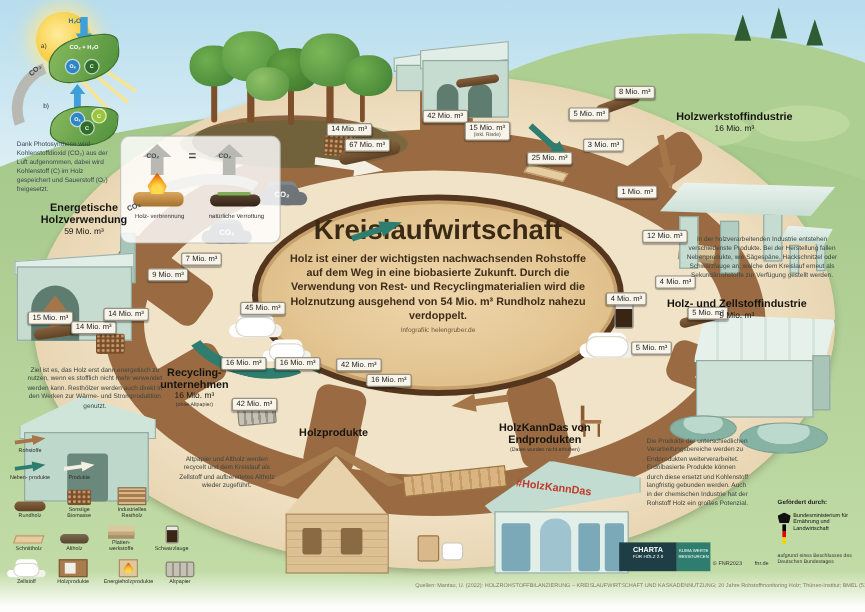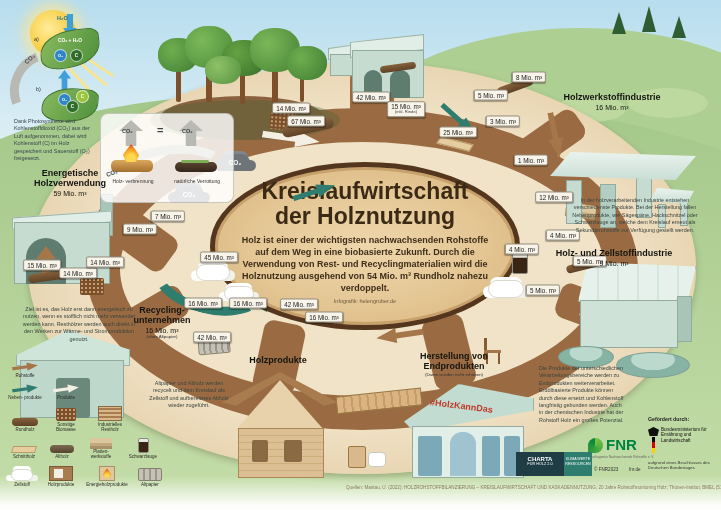--- a/index.html
+++ b/index.html
@@ -154,21 +154,20 @@
   <div class="plank" style="left:438px;top:140px;width:34px;height:8px;transform:rotate(14deg) skewX(-18deg);"></div>
   <div class="platt" style="left:566px;top:204px;width:30px;height:8px;transform:rotate(8deg);"></div>
   <div class="jar" style="left:512px;top:252px;width:14px;height:20px;z-index:5;"></div>
   <div class="bale" style="left:198px;top:336px;width:30px;height:16px;transform:rotate(-5deg);z-index:5;"></div>
   <div class="fluff" style="left:196px;top:264px;width:32px;height:15px;z-index:5;"></div>
   <div class="fluff" style="left:488px;top:280px;width:34px;height:16px;z-index:5;"></div>
   <div class="fluff" style="left:224px;top:286px;width:28px;height:13px;z-index:5;"></div>
 
   <div class="centerE">
     <div class="t1">Kreislaufwirtschaft</div>
-    <div class="t2">der Holznutzung</div>
     <div class="desc">Holz ist einer der wichtigsten nachwachsenden Rohstoffe auf dem Weg in eine biobasierte Zukunft. Durch die Verwendung von Rest- und Recyclingmaterialien wird die Holznutzung ausgehend von 54 Mio. m³ Rundholz nahezu verdoppelt.</div>
     <div class="credit">Infografik: helengruber.de</div>
   </div>
 
   <div class="co2c" style="left:220px;top:154px;z-index:5;">CO₂</div>
   <div class="co2c" style="left:174px;top:186px;z-index:5;">CO₂</div>
 
   <div class="px" style="left:330px;top:36px;width:96px;height:70px;z-index:4;">
     <div class="rf" style="left:-2px;top:10px;width:30px;height:12px;transform:skewY(-8deg);"></div>
     <div class="w" style="left:0;top:18px;width:26px;height:22px;"></div>
@@ -267,21 +266,21 @@
 
   <div class="station" style="left:524px;top:249px;width:180px;">
     <div class="name">Holz- und Zellstoffindustrie</div>
     <div class="value">9 Mio. m³</div>
   </div>
   <div class="station" style="left:537px;top:93px;width:150px;">
     <div class="name">Holzwerkstoffindustrie</div>
     <div class="value">16 Mio. m³</div>
   </div>
   <div class="station" style="left:406px;top:352px;width:96px;">
-    <div class="name">Herstellung von Endprodukten</div>
+    <div class="name">HolzKannDas von Endprodukten</div>
     <div class="noteS">(Daten wurden nicht erhoben)</div>
   </div>
   <div class="station" style="left:228px;top:356px;width:100px;">
     <div class="name">Holzprodukte</div>
   </div>
   <div class="station" style="left:130px;top:306px;width:64px;">
     <div class="name">Recycling- unternehmen</div>
     <div class="value">16 Mio. m³</div>
     <div class="noteS">(ohne Altpapier)</div>
   </div>
@@ -400,25 +399,20 @@
   </div>
 
   <div class="ftxt" style="left:648px;top:416px;font-size:5.2px;font-weight:bold;color:#222;">Gefördert durch:</div>
   <div class="px" style="left:648px;top:425px;width:70px;height:30px;z-index:7;">
     <div class="px" style="left:0;top:2px;width:11px;height:9px;background:#111;clip-path:polygon(50% 0,100% 30%,85% 100%,15% 100%,0 30%);"></div>
     <div class="px" style="left:4px;top:12px;width:2.5px;height:16px;background:linear-gradient(#000 33%,#d00 33% 66%,#ffcf00 66%);"></div>
     <div class="ftxt" style="left:13px;top:2px;width:54px;font-size:4.6px;line-height:5.4px;color:#111;">Bundesministerium für Ernährung und Landwirtschaft</div>
   </div>
   <div class="ftxt" style="left:648px;top:460px;width:68px;font-size:4.3px;line-height:5px;color:#333;">aufgrund eines Beschlusses des Deutschen Bundestages</div>
 
-  <div class="px" style="left:588px;top:436px;width:70px;height:26px;z-index:7;">
-    <div class="px" style="left:0;top:2px;width:15px;height:15px;border-radius:50% 50% 50% 0;background:conic-gradient(#7ac143,#00843d);"></div>
-    <div class="ftxt" style="left:18px;top:0;font-size:15px;font-weight:bold;color:#00843d;">FNR</div>
-    <div class="ftxt" style="left:2px;top:19px;width:68px;font-size:3.2px;color:#666;">Fachagentur Nachwachsende Rohstoffe e. V.</div>
-  </div>
   <div class="ftxt" style="left:594px;top:467px;font-size:4.6px;color:#333;">© FNR2023</div>
   <div class="ftxt" style="left:629px;top:467px;font-size:4.6px;color:#333;">fnr.de</div>
 
   <div class="px" style="left:516px;top:452px;width:76px;height:24px;display:flex;z-index:7;">
     <div style="width:48px;height:24px;background:#1f3d44;color:#fff;text-align:center;">
       <div style="font-size:6px;font-weight:bold;margin-top:4px;">CHARTA</div>
       <div style="font-size:3.8px;">FÜR HOLZ 2.0</div>
     </div>
     <div style="width:28px;height:24px;background:#2e7d6e;color:#fff;font-size:3.6px;line-height:4.6px;text-align:center;padding-top:5px;box-sizing:border-box;">KLIMA WERTE RESSOURCEN</div>
   </div>

